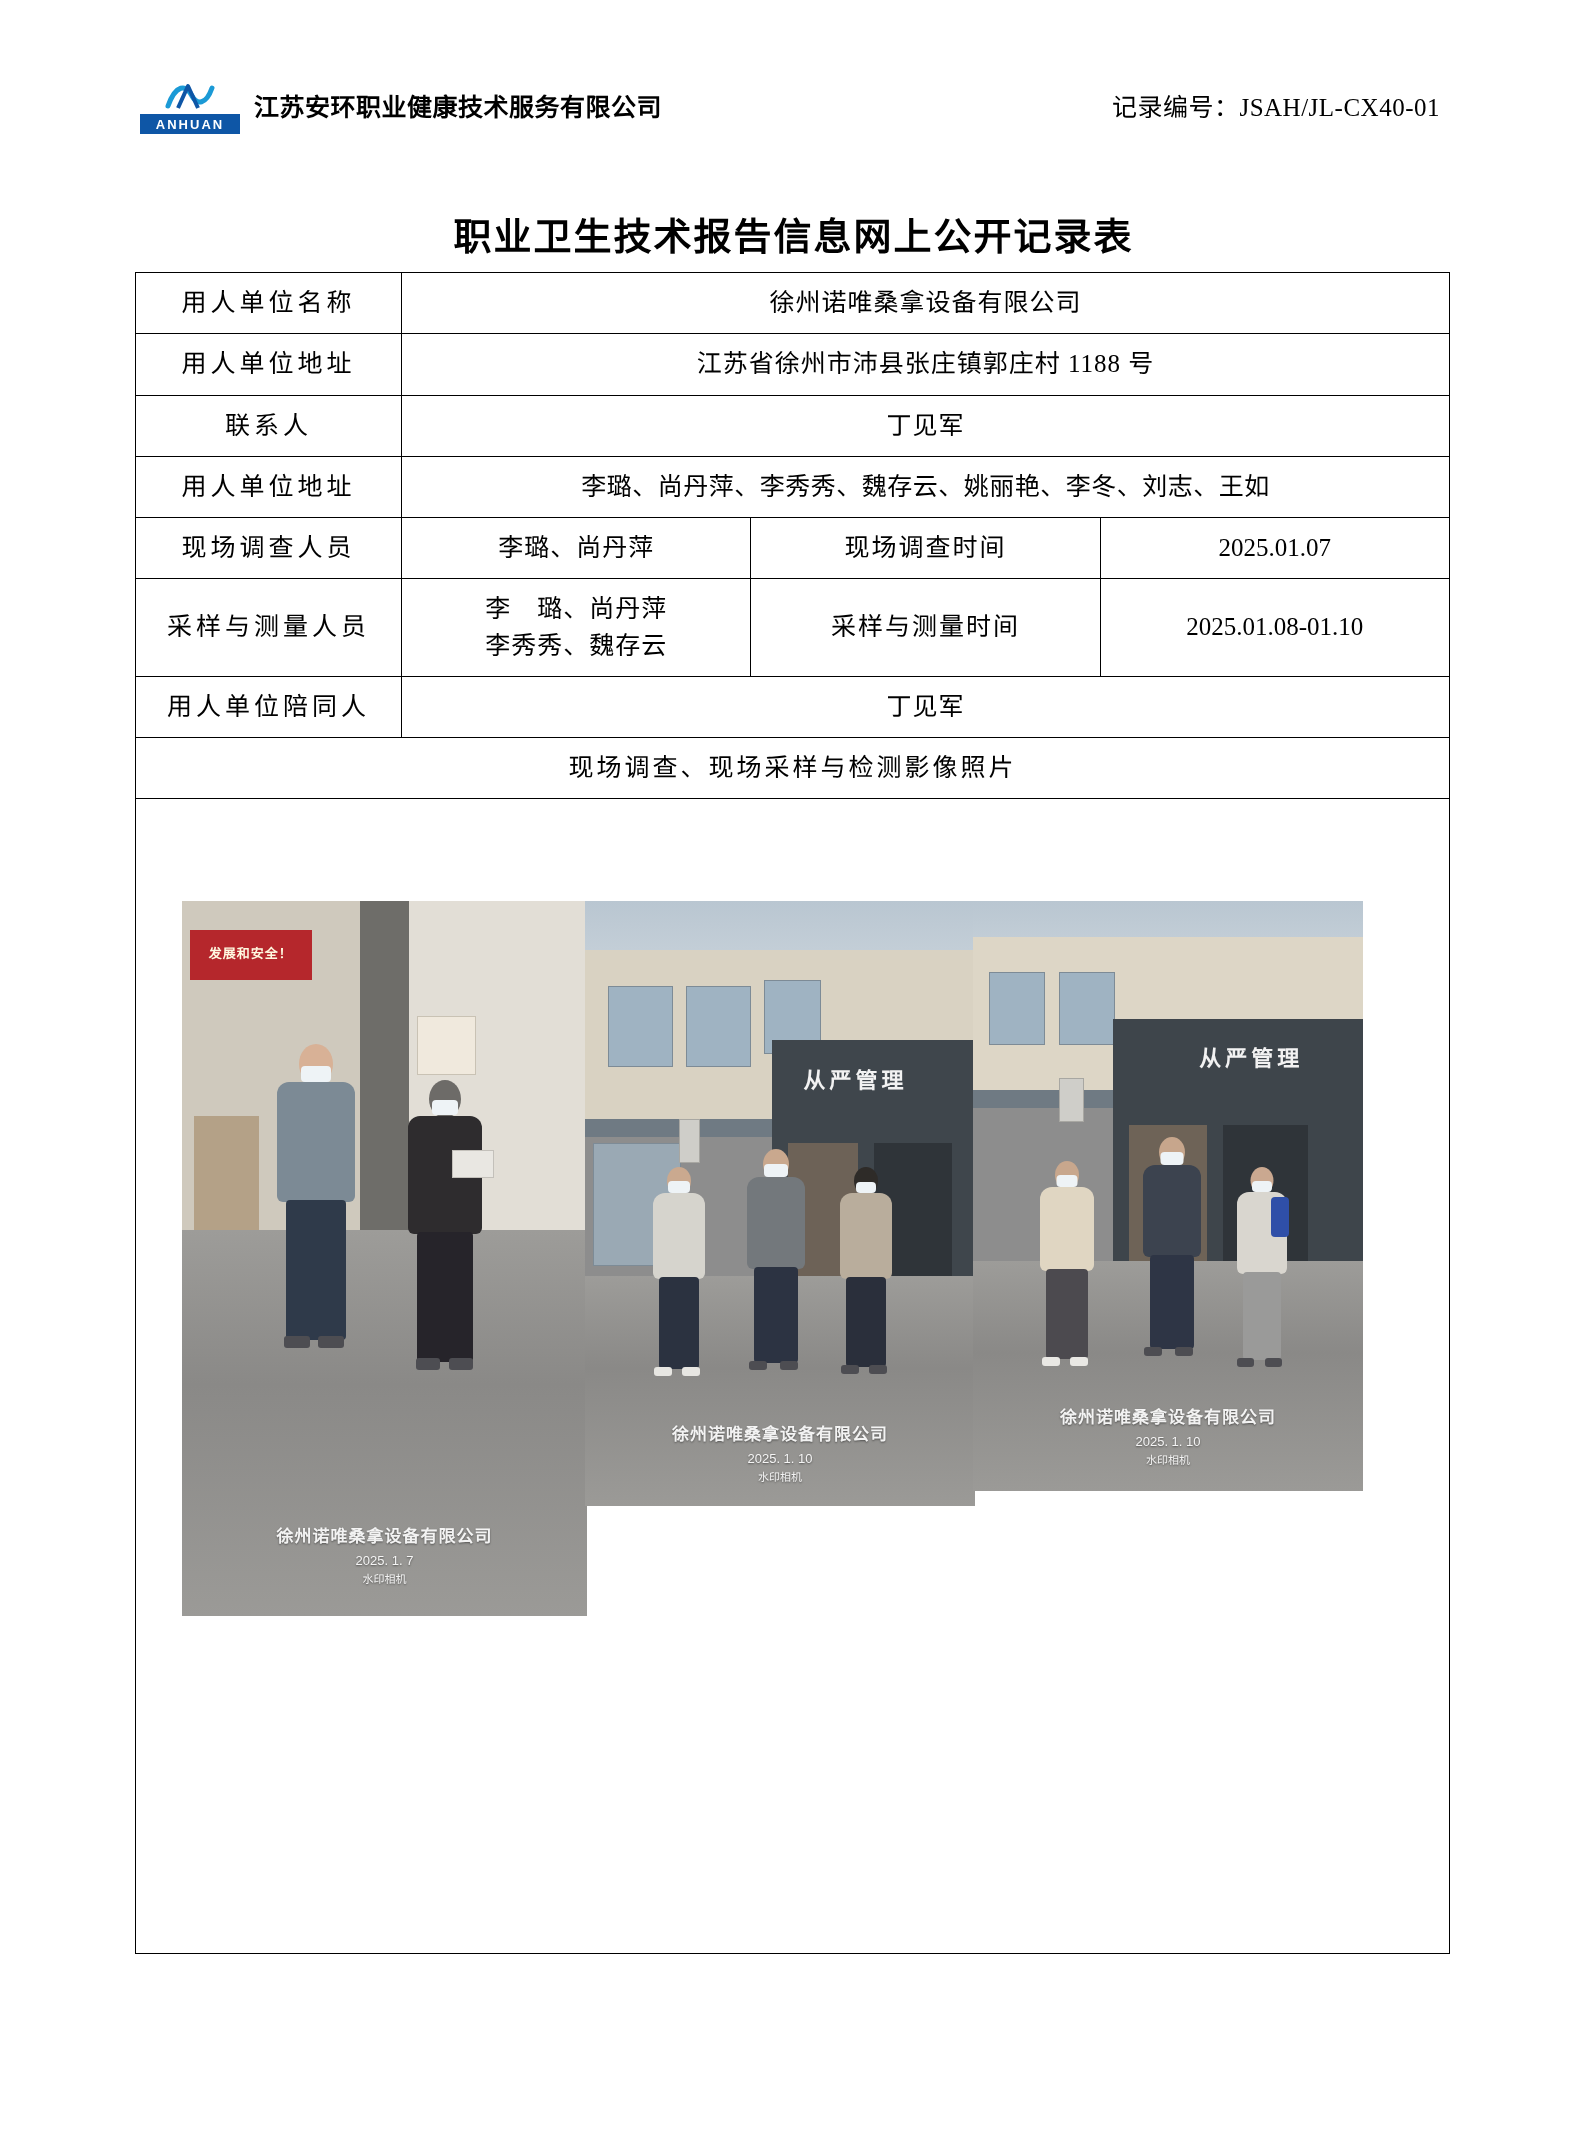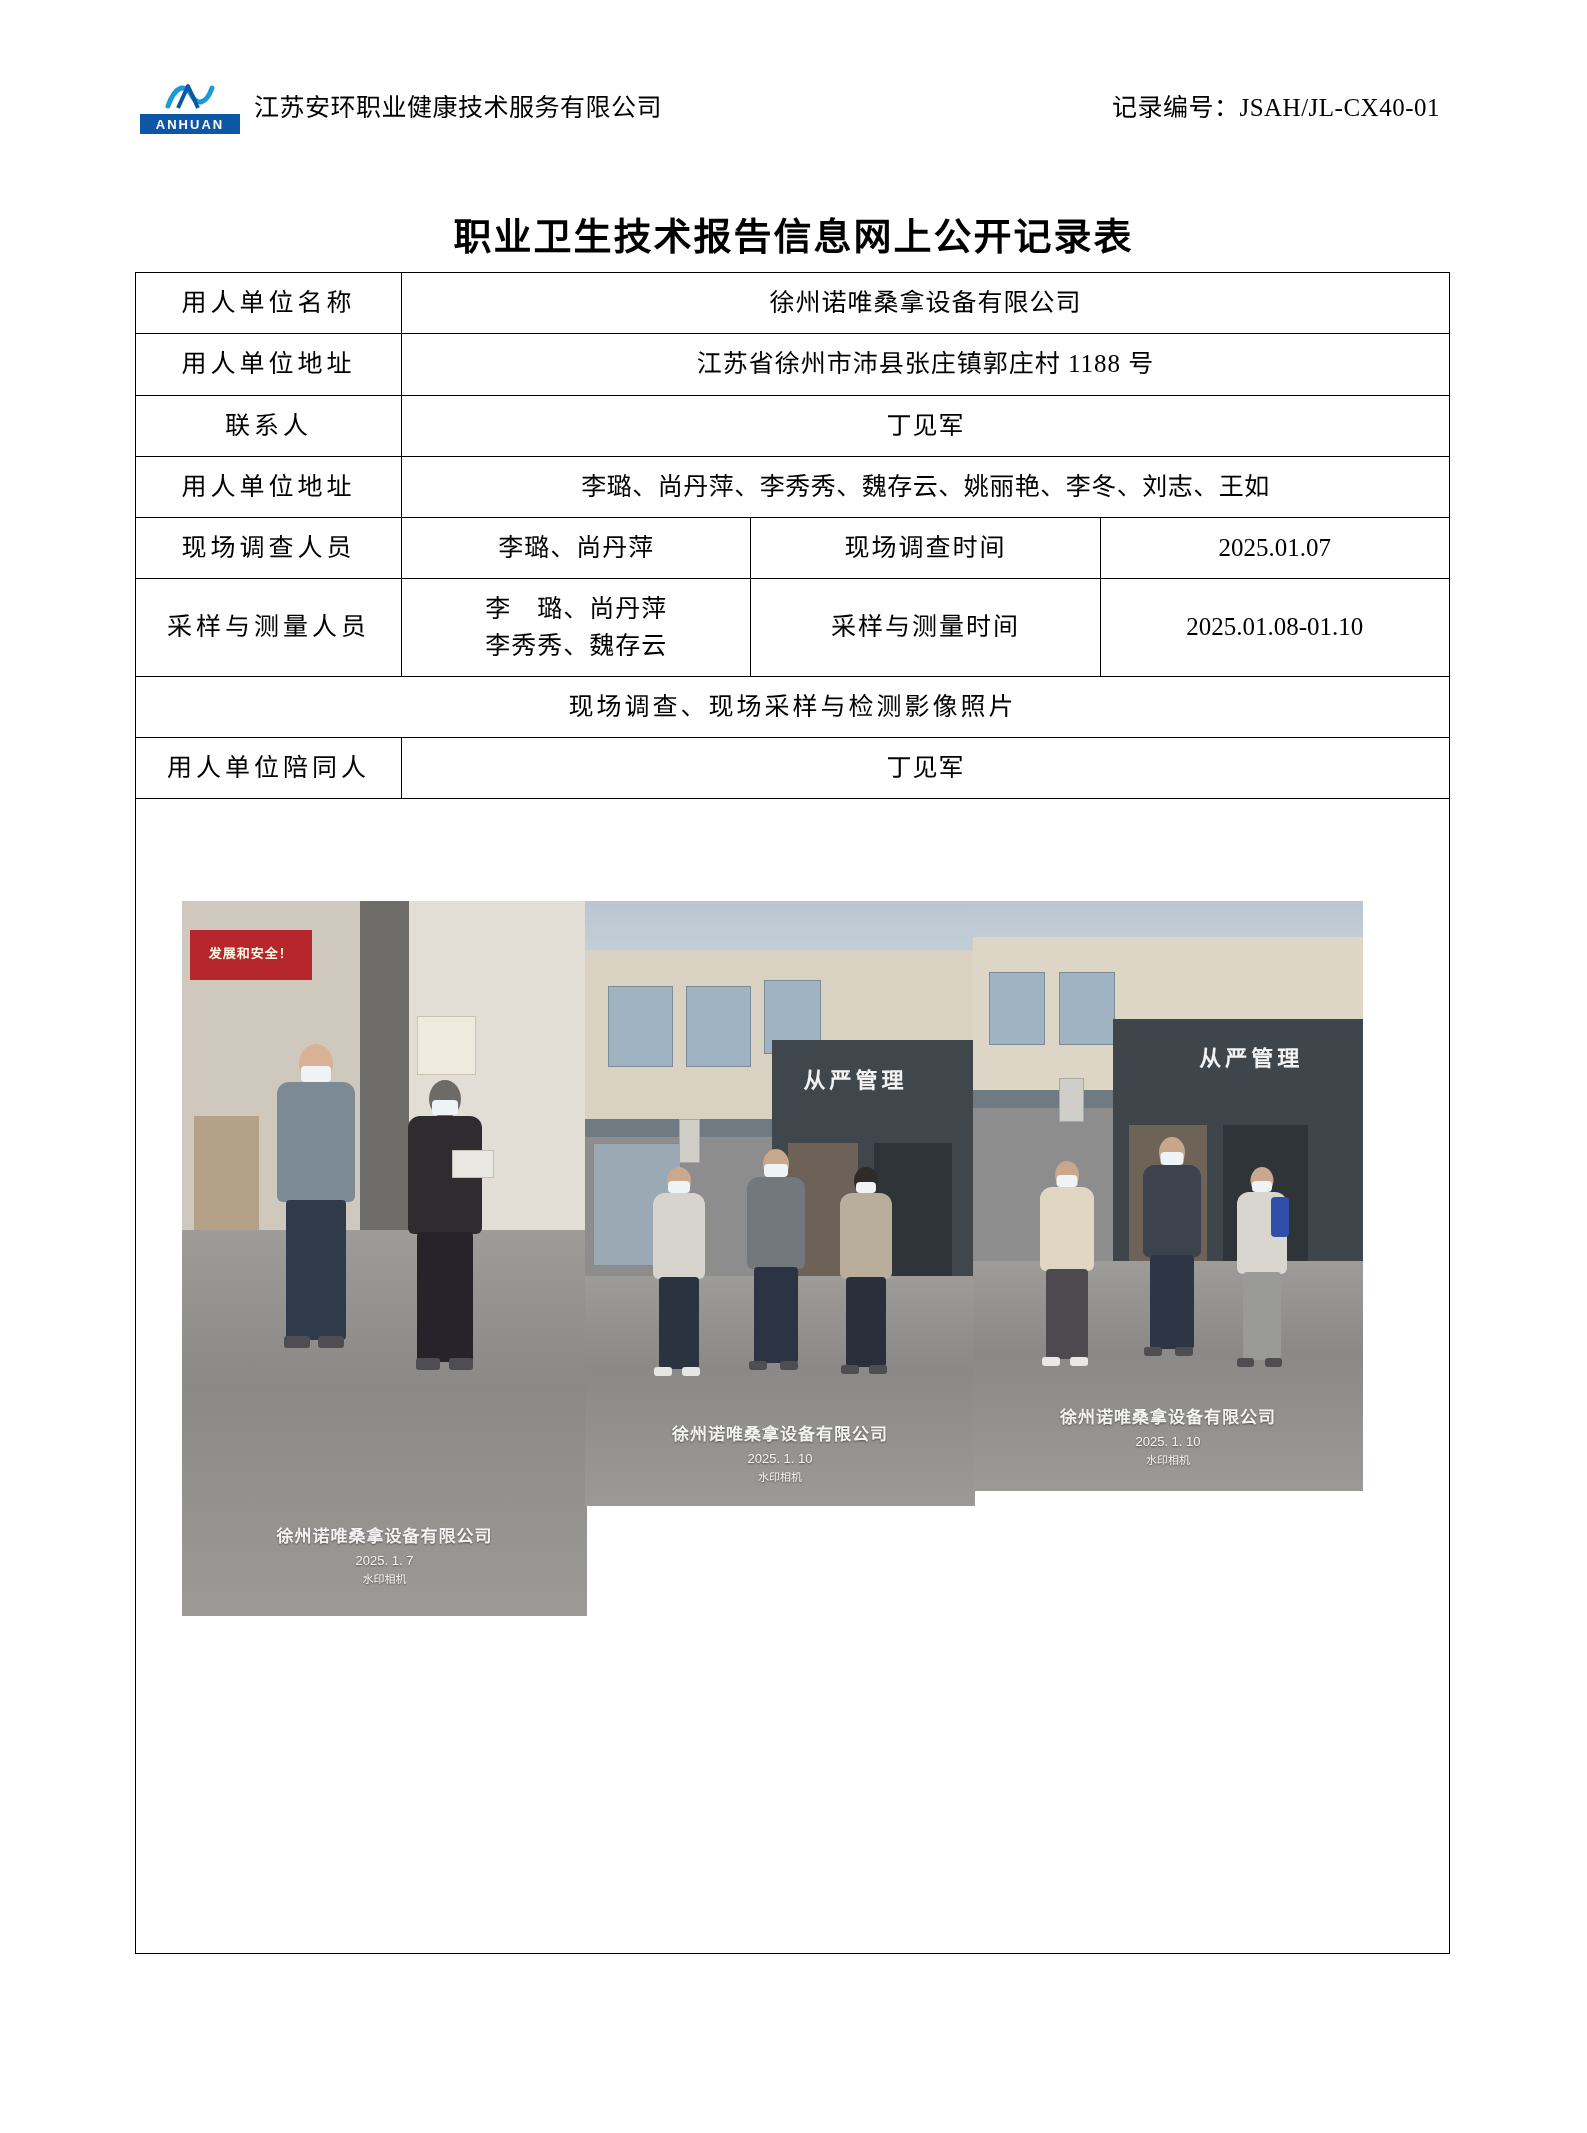--- a/index.html
+++ b/index.html
@@ -71,20 +71,21 @@
     letter-spacing: 2px;
     display: flex;
     align-items: center;
     justify-content: center;
   }
   .company-name {
     font-size: 25px;
     font-family: "Liberation Serif", serif;
     letter-spacing: 0.5px;
     white-space: nowrap;
+    font-weight: bold;
   }
   .record-no {
     font-size: 25px;
     white-space: nowrap;
     letter-spacing: 0.5px;
   }
 
   
   .doc-title {
     position: absolute;
@@ -291,25 +292,25 @@
         <td class="midvalue">2025.01.07</td>
       </tr>
       <tr>
         <td class="label">采样与测量人员</td>
         <td class="value two-line">李　璐、尚丹萍
 李秀秀、魏存云</td>
         <td class="midlabel">采样与测量时间</td>
         <td class="midvalue">2025.01.08-01.10</td>
       </tr>
       <tr>
-        <td class="section-title" colspan="4">现场调查、现场采样与检测影像照片</td>
-      </tr>
-      <tr>
         <td class="label">用人单位陪同人</td>
         <td class="value" colspan="3">丁见军</td>
+      </tr>
+      <tr>
+        <td class="section-title" colspan="4">现场调查、现场采样与检测影像照片</td>
       </tr>
       <tr>
         <td class="photo-cell" colspan="4">
           <div class="photo-wrap">
 
             <div class="photo ph1">
               <div class="sky" style="height:46%; background:linear-gradient(#e8e4dc,#dedbd3);"></div>
               <div class="bldg" style="left:0; top:0; width:44%; height:46%; background:#cfc9bd;"></div>
               <div class="darkband" style="left:44%; top:0; width:12%; height:46%; background:#6e6d69;"></div>
               <div class="bldg" style="left:56%; top:0; width:44%; height:46%; background:#e2ded6;"></div>

